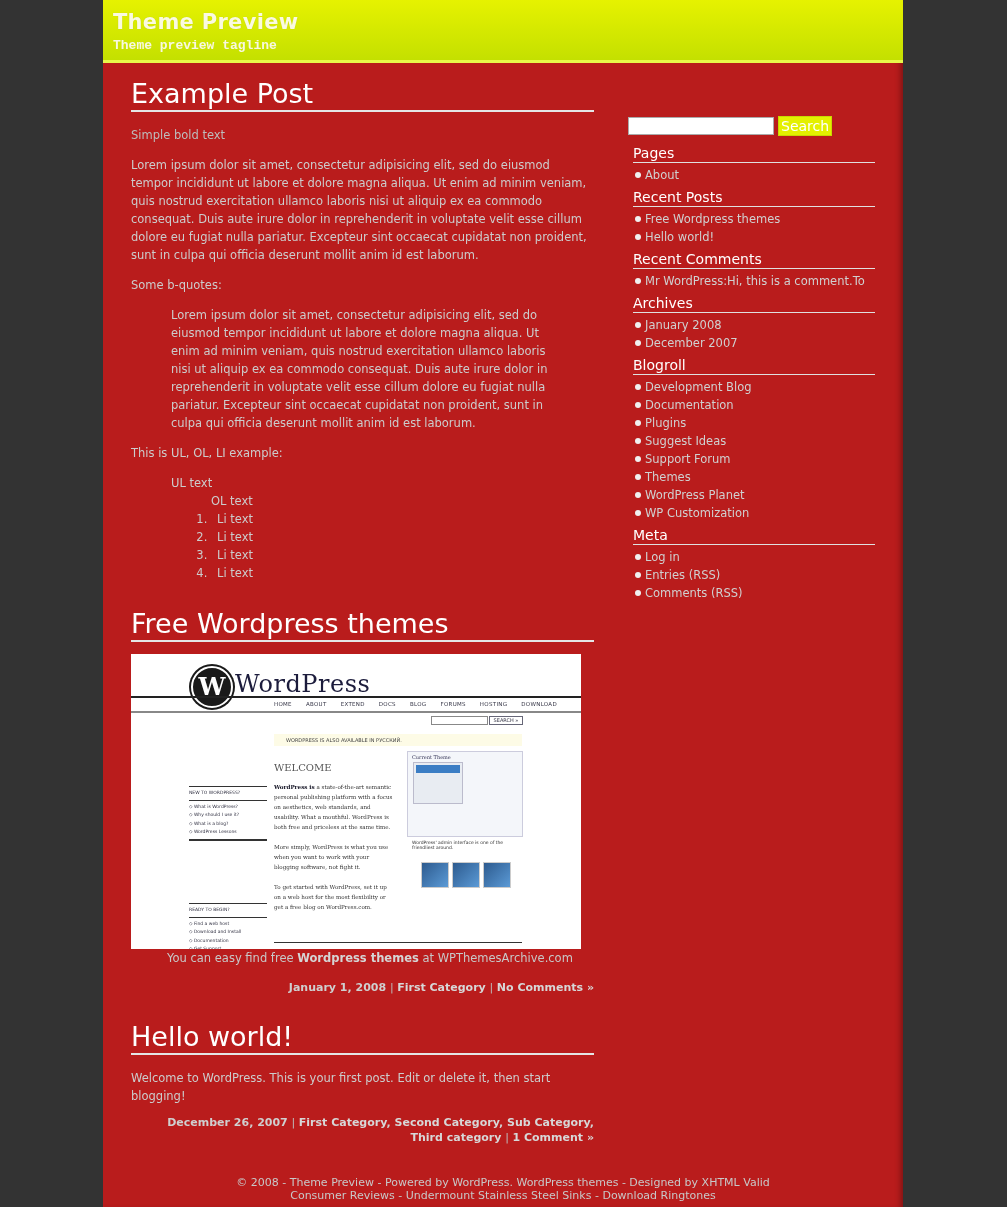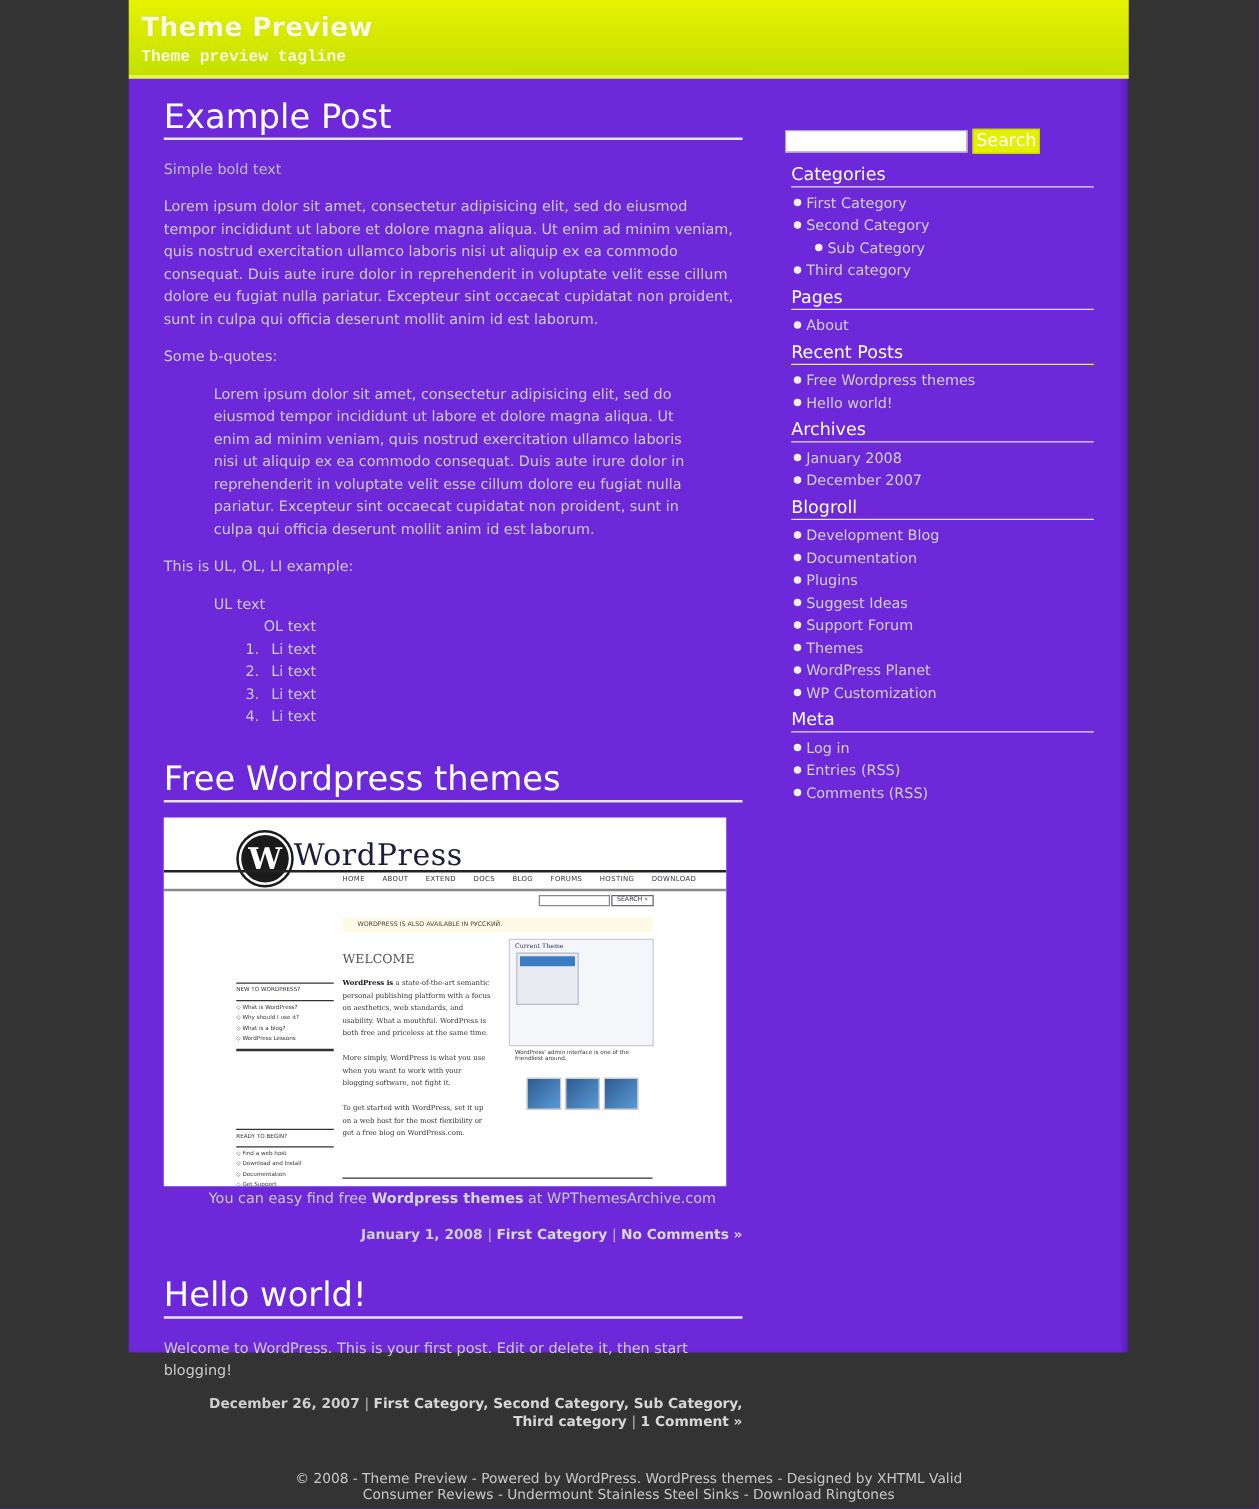--- a/index.html
+++ b/index.html
@@ -8,22 +8,22 @@
     width: 1007px;
     min-height: 1207px;
     font-family: "DejaVu Sans", sans-serif;
     overflow: hidden;
   }
   #page {
     position: absolute;
     left: 103px;
     top: 0;
     width: 800px;
-    height: 1082px;
-    background: #6d28d9;
+    height: 1207px;
+    background: #b91c1c;
     box-shadow: inset -6px 0 6px -4px rgba(0,0,0,0.35);
   }
   #header {
     height: 60px;
     background: linear-gradient(#e6f200, #c4e000);
     border-bottom: 3px solid #e8f84a;
     position: relative;
   }
   #site-title {
     position: absolute; left: 10px; top: 10px;
@@ -114,21 +114,21 @@
   .ss-hr { border-top: 1px solid #333; margin: 2px 0; }
   .ss-thumbs { position: absolute; left: 290px; top: 208px; }
   .ss-thumb { display: inline-block; width: 26px; height: 24px; margin-right: 3px; border: 1px solid #ccc; background: linear-gradient(135deg, #2d5b8f, #5b9ad6); }
   .ss-line3 { position: absolute; left: 143px; top: 288px; width: 248px; height: 1px; background: #333; }
   .caption { font-size: 11.5px; color: #c8c8c8; line-height: 18px; margin-top: 0; margin-left: 36px; }
   .caption b { color: #d5d5d5; }
 
   #sidebar {
     position: absolute;
     left: 525px;
-    top: 103px;
+    top: 116px;
     width: 250px;
   }
   .search-row { display: flex; align-items: center; margin-bottom: 8px; }
   .search-input {
     width: 140px; height: 16px; border: 1px solid #aaa; background: #ffffff; padding: 0 2px; margin: 0;
     font-size: 11px;
   }
   .search-button {
     margin-left: 4px; height: 20px; padding: 0 2px;
     background: #e4f000; color: #ffffff; border: 1px solid #c8d800;
@@ -272,45 +272,42 @@
       </div>
     </div>
   </div>
 
   <div id="sidebar">
     <div class="search-row">
       <input class="search-input" type="text" placeholder="" style="">
       <button class="search-button">Search</button>
     </div>
 
-    <div class="widget">
-      <h3 class="widget-title">Categories</h3>
-      <ul>
-        <li><span class="dot"></span><a href="#">First Category</a></li>
-        <li><span class="dot"></span><a href="#">Second Category</a></li>
-        <li class="sub"><span class="dot"></span><a href="#">Sub Category</a></li>
-        <li><span class="dot"></span><a href="#">Third category</a></li>
-      </ul>
-    </div>
 
     <div class="widget">
       <h3 class="widget-title">Pages</h3>
       <ul>
         <li><span class="dot"></span><a href="#">About</a></li>
       </ul>
     </div>
 
     <div class="widget">
       <h3 class="widget-title">Recent Posts</h3>
       <ul>
         <li><span class="dot"></span><a href="#">Free Wordpress themes</a></li>
         <li><span class="dot"></span><a href="#">Hello world!</a></li>
       </ul>
     </div>
 
+    <div class="widget">
+      <h3 class="widget-title">Recent Comments</h3>
+      <ul>
+        <li><span class="dot"></span><a href="#">Mr WordPress:Hi, this is a comment.To</a></li>
+      </ul>
+    </div>
 
     <div class="widget">
       <h3 class="widget-title">Archives</h3>
       <ul>
         <li><span class="dot"></span><a href="#">January 2008</a></li>
         <li><span class="dot"></span><a href="#">December 2007</a></li>
       </ul>
     </div>
 
     <div class="widget">

